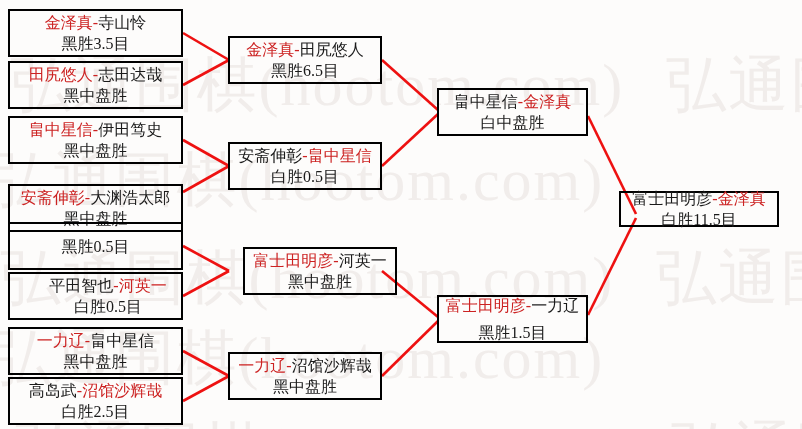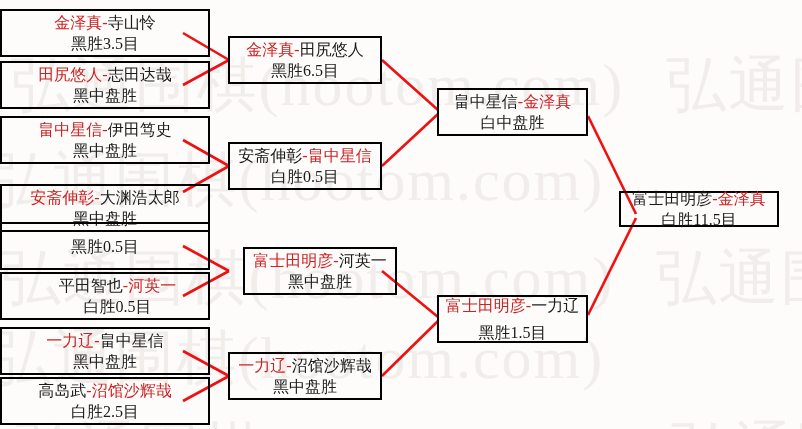--- a/index.html
+++ b/index.html
@@ -42,21 +42,21 @@
     text-align:center;
     font-size:16px;
     line-height:21px;
     color:#1a1a1a;
     z-index:2;
   }
   .match .dash{color:var(--win-red);}
   .match[data-red="1"] .n1{color:var(--win-red);}
   .match[data-red="2"] .n2{color:var(--win-red);}
 
-  .r1{left:0;width:210px;height:48px;}
+  .r1{left:8px;width:175px;height:48px;}
   .r1.m1{top:9px;}  .r1.m2{top:61px;}  .r1.m3{top:116px;} .r1.m4{top:168px;margin-top:16px;}
   .r1.m5{top:222px;}.r1.m6{top:272px;padding-left:25px;} .r1.m7{top:327px;} .r1.m8{top:377px;}
 
   .r2{left:228px;width:154px;height:48px;}
   .r2.m1{top:36px;} .r2.m2{top:142px;} .r2.m3{top:247px;margin-left:15px;} .r2.m4{top:352px;}
 
   .sf{left:437px;width:151px;height:48px;}
   .sf.m1{top:88px;} .sf.m2{top:295px;gap:6px;}
 
   .fin{left:619px;width:160px;height:36px;top:191px;}

